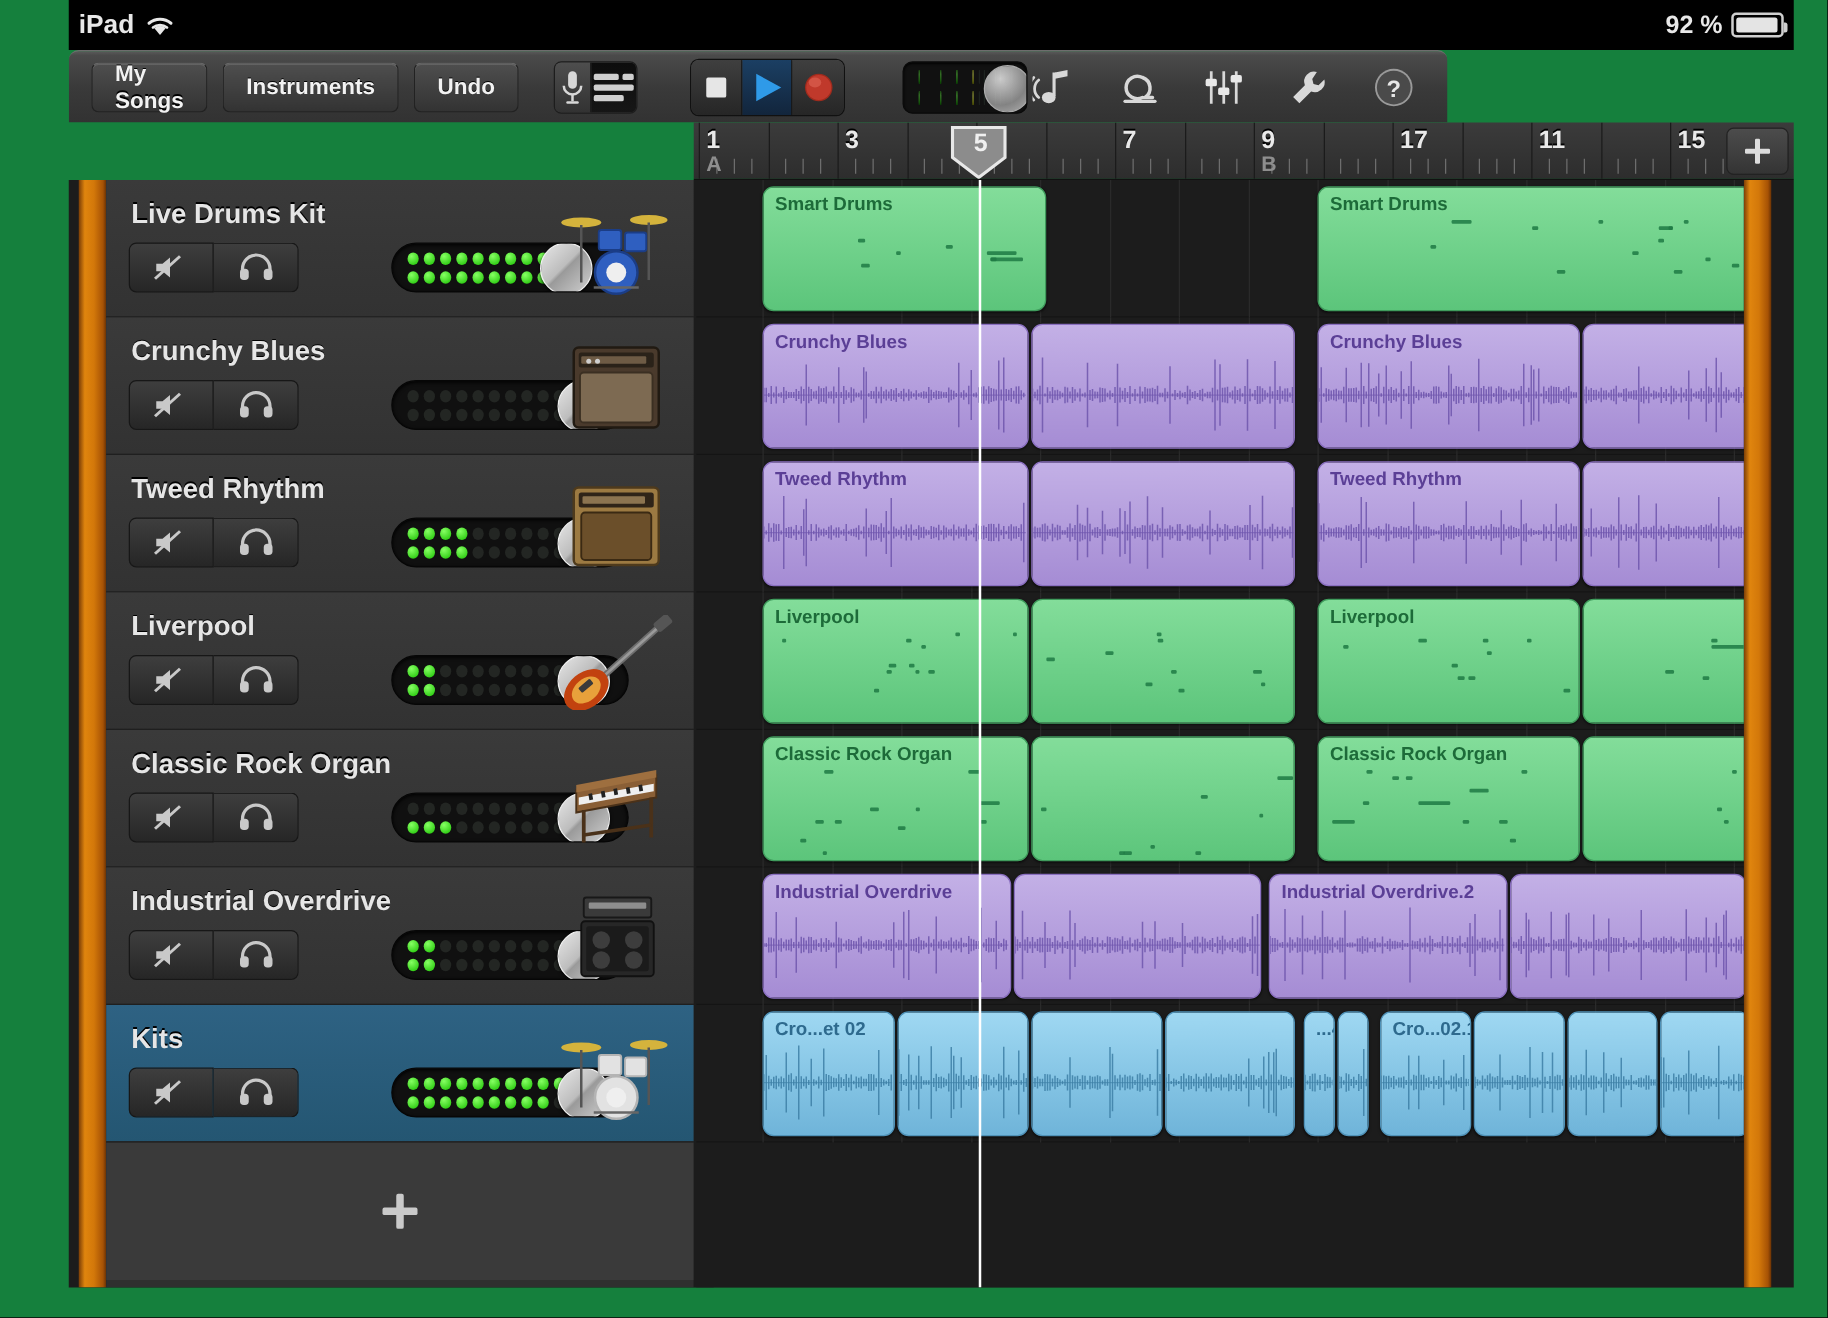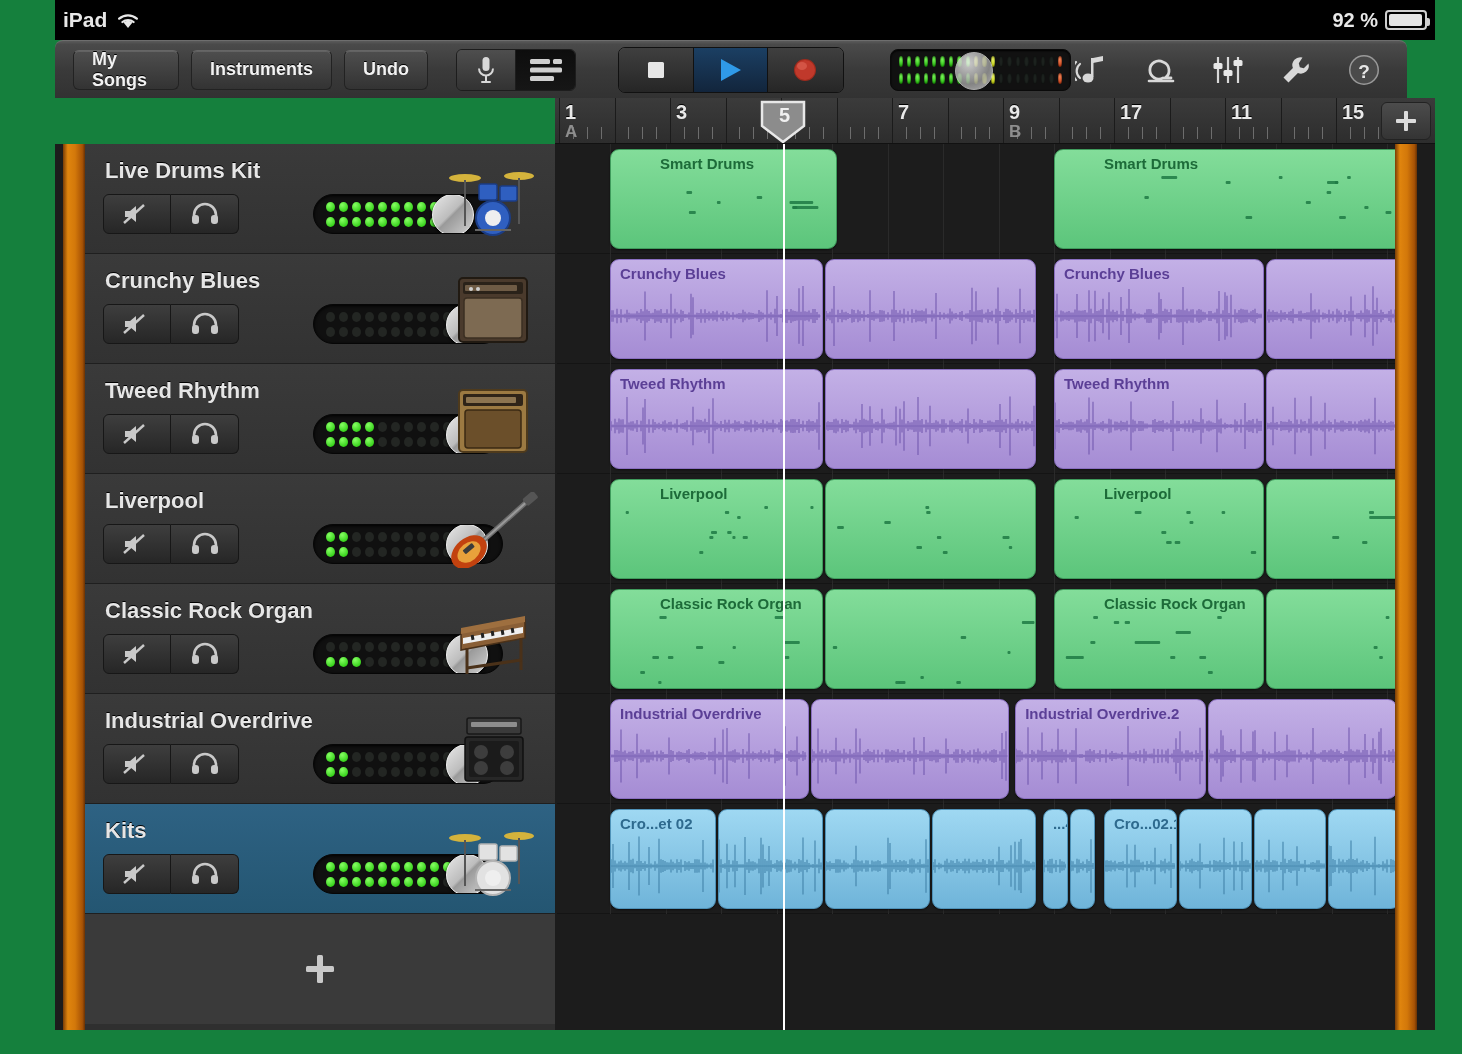--- a/index.html
+++ b/index.html
@@ -20,21 +20,21 @@
   .sb-left { display: flex; align-items: center; gap: 9px; padding-left: 8px; }
   .sb-center { position: absolute; left: 0; right: 0; text-align: center; font-size: 21px; font-weight: 600; }
   .sb-right { position: absolute; right: 8px; display: flex; align-items: center; gap: 7px; font-size: 20px; font-weight: 600; }
   .wifi { width: 24px; height: 17px; position: relative; }
   .batt { width: 42px; height: 20px; border: 2px solid #cfcfcf; border-radius: 4px; position: relative; }
   .batt::after { content:""; position:absolute; right:-5px; top:6px; width:3px; height:8px; background:#cfcfcf; border-radius:0 2px 2px 0;}
   .batt i { position:absolute; left:2px; top:2px; bottom:2px; width:86%; background:#e4e4e4; border-radius:2px; display:block;}
 
   
   .toolbar {
-    position: absolute; left: 55px; top: 40px; width: 1352px; height: 58px;
+    position: absolute; left: 55px; top: 40px; width: 1103px; height: 58px;
     background: linear-gradient(180deg,#5a5a5a 0%,#4a4a4a 6%,#3a3a3a 50%,#323232 100%);
     border-top: 1px solid #6e6e6e;
     border-radius: 8px 8px 0 0;
     display: flex; align-items: center;
   }
   .tb-btn {
     height: 40px; padding: 0 18px;
     background: linear-gradient(180deg,#4e4e4e,#333);
     border: 1px solid #222; border-top-color:#666;
     border-radius: 6px; color:#f2f2f2; font-size:18px; font-weight:700;
@@ -119,21 +119,21 @@
   .grip i { position:absolute; top:6px; width:1px; height:48px; background:#6d6d6d; }
 
   
   .arrange { position:absolute; left:502px; top:0; width:838px; height:886px; background:#1c1c1c; overflow:hidden; }
   .lane { position:relative; height:110px; border-bottom:1px solid #141414; }
   .gridline { position:absolute; top:0; width:1px; height:110px; background:#2a2a2a; }
   .region { position:absolute; top:5px; height:100px; border-radius:9px; overflow:hidden;
      box-shadow: 0 1px 2px rgba(0,0,0,.55); }
   .region .rlabel { position:absolute; left:9px; top:5px; font-size:15px; font-weight:700; }
   .region.green { background: linear-gradient(180deg,#83dd9a,#5cc57b); border:1px solid #3f9b5c; }
-  .region.green .rlabel { color:#1d6b39;margin-left:40px; }
+  .region.green .rlabel { color:#1d6b39; }
   .region.purple { background: linear-gradient(180deg,#c3b0e6,#a58cd4); border:1px solid #8a6fc0; }
   .region.purple .rlabel { color:#5b3f96; }
   .region.blue { background: linear-gradient(180deg,#9fd8f2,#6fb4d9); border:1px solid #4f92b8; }
   .region.blue .rlabel { color:#2e6a8e; }
   .playhead { position:absolute; top:0; width:2px; height:886px; background:#fff; z-index:30; }
 
   svg { display:block; }
 </style>
 </head>
 <body>

